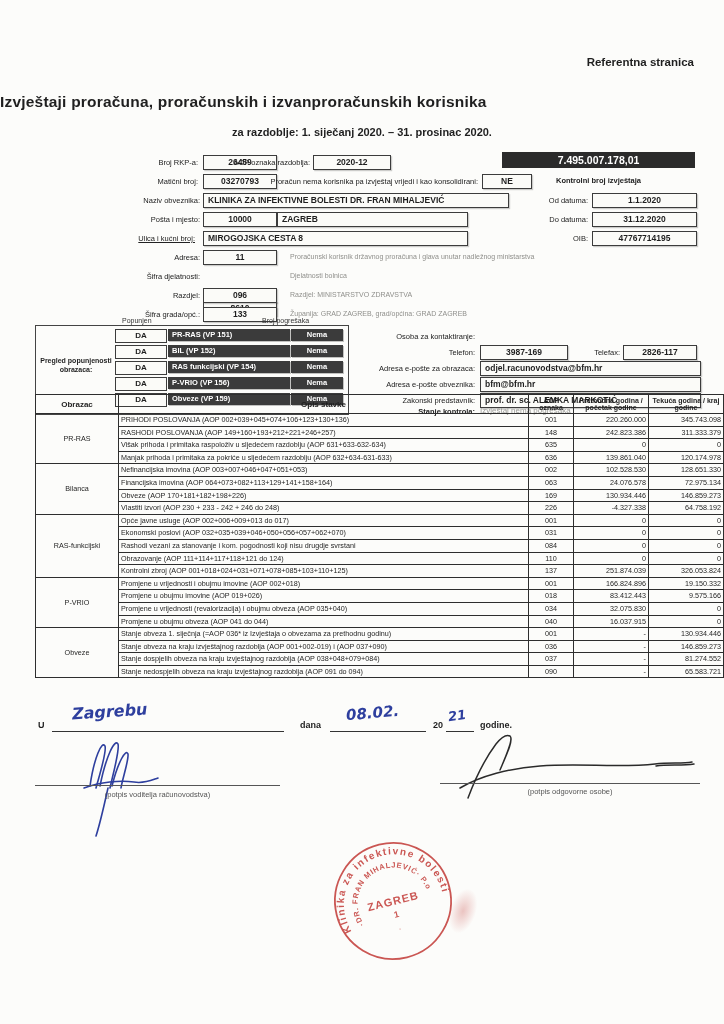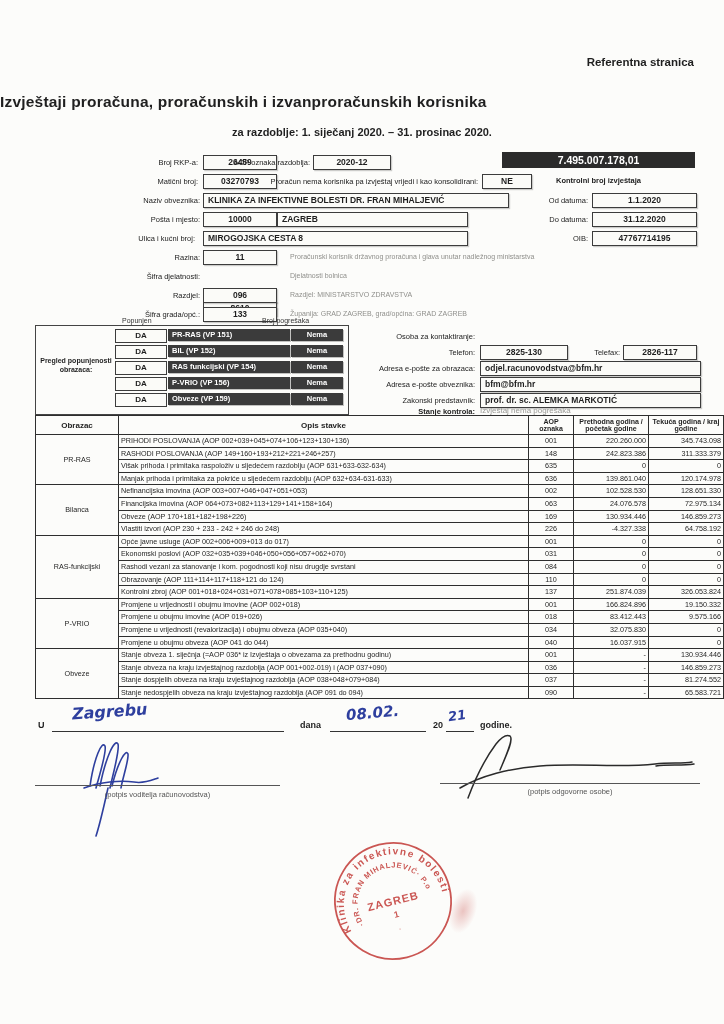--- a/index.html
+++ b/index.html
@@ -24,21 +24,21 @@
   .pp-outer{position:absolute;left:35px;top:325px;width:312px;height:88px;border:1px solid #444;}
   .pp-title{position:absolute;left:40px;top:356px;width:72px;font-size:7px;font-weight:bold;text-align:center;line-height:1.35;}
   .pp-colhead{position:absolute;font-size:7px;color:#333;}
   .da{position:absolute;width:50px;height:12px;border:1px solid #3c3c3c;background:#fbfbf8;
       font-size:8px;font-weight:bold;text-align:center;line-height:12px;}
   .dark{position:absolute;height:12px;background:#3b3b3b;color:#fff;font-size:7.5px;
         font-weight:bold;line-height:12px;padding-left:4px;box-shadow:1px 1px 0 rgba(60,60,60,.3);}
   .darkc{text-align:center;padding-left:0;}
   .grayval{position:absolute;font-size:8px;color:#9a9a96;}
   
-  table.rpt{position:absolute;left:35px;top:415px;width:665px;border-collapse:collapse;table-layout:fixed;}
+  table.rpt{position:absolute;left:35px;top:394px;width:665px;border-collapse:collapse;table-layout:fixed;}
   table.rpt th,table.rpt td{border:1px solid #2e2e2e;font-size:7.2px;padding:0 2px;overflow:hidden;white-space:nowrap;}
   table.rpt th{font-weight:bold;font-size:8px;text-align:center;white-space:pre-line;padding:2px;}
   table.rpt td{height:11.6px;line-height:11.6px;}
   td.grp{text-align:center;font-size:7.5px;}
   td.aopc{text-align:center;}
   td.num{text-align:right;padding-right:3px;}
   
   .ft{position:absolute;font-weight:bold;font-size:9px;}
   .uline{position:absolute;border-top:1.2px solid #333;}
   .hw{position:absolute;color:#2e3f9e;font-style:italic;font-weight:bold;
@@ -76,26 +76,26 @@
   <span class="box left" style="left:203px;top:193px;width:300px;">KLINIKA ZA INFEKTIVNE BOLESTI DR. FRAN MIHALJEVIĆ</span>
   <span class="lbl" style="left:520px;top:196px;width:68px;">Od datuma:</span>
   <span class="box" style="left:592px;top:193px;width:103px;">1.1.2020</span>
 
   <span class="lbl" style="left:100px;top:215px;width:100px;">Pošta i mjesto:</span>
   <span class="box" style="left:203px;top:212px;width:72px;">10000</span>
   <span class="box left" style="left:277px;top:212px;width:185px;">ZAGREB</span>
   <span class="lbl" style="left:520px;top:215px;width:68px;">Do datuma:</span>
   <span class="box" style="left:592px;top:212px;width:103px;">31.12.2020</span>
 
-  <span class="lbl" style="left:95px;top:234px;width:100px;">Ulica i kućni broj:</span>
+  <span class="lbl" style="left:95px;top:234px;width:100px;text-decoration:underline;">Ulica i kućni broj:</span>
   <span class="box left" style="left:203px;top:231px;width:259px;">MIROGOJSKA CESTA 8</span>
   <span class="lbl" style="left:520px;top:234px;width:68px;">OIB:</span>
   <span class="box" style="left:592px;top:231px;width:103px;">47767714195</span>
 
-  <span class="lbl" style="left:100px;top:253px;width:100px;">Razina:</span>
+  <span class="lbl" style="left:100px;top:253px;width:100px;">Adresa:</span>
   <span class="box" style="left:203px;top:250px;width:72px;">11</span>
   <span class="graynote" style="left:290px;top:253px;">Proračunski korisnik državnog proračuna i glava unutar nadležnog ministarstva</span>
 
   <span class="lbl" style="left:100px;top:272px;width:100px;">Šifra djelatnosti:</span>
   <span class="box" style="left:203px;top:269px;width:72px;margin-top:32px;">8610</span>
   <span class="graynote" style="left:290px;top:272px;">Djelatnosti bolnica</span>
 
   <span class="lbl" style="left:100px;top:291px;width:100px;">Razdjel:</span>
   <span class="box" style="left:203px;top:288px;width:72px;">096</span>
   <span class="graynote" style="left:290px;top:291px;">Razdjel: MINISTARSTVO ZDRAVSTVA</span>
@@ -125,21 +125,21 @@
   <span class="dark" style="left:168px;top:377px;width:118px;">P-VRIO (VP 156)</span>
   <span class="dark darkc" style="left:291px;top:377px;width:52px;">Nema</span>
 
   <span class="da" style="left:115px;top:393px;">DA</span>
   <span class="dark" style="left:168px;top:393px;width:118px;">Obveze (VP 159)</span>
   <span class="dark darkc" style="left:291px;top:393px;width:52px;">Nema</span>
 
   <span class="lbl" style="left:360px;top:332px;width:115px;">Osoba za kontaktiranje:</span>
 
   <span class="lbl" style="left:360px;top:348px;width:115px;">Telefon:</span>
-  <span class="box" style="left:480px;top:345px;width:86px;">2825-130</span>
+  <span class="box" style="left:480px;top:345px;width:86px;">3987-169</span>
   <span class="lbl" style="left:572px;top:348px;width:48px;">Telefax:</span>
   <span class="box" style="left:623px;top:345px;width:72px;">2826-117</span>
 
   <span class="lbl" style="left:352px;top:364px;width:123px;">Adresa e-pošte za obrazaca:</span>
   <span class="box left" style="left:480px;top:361px;width:215px;">odjel.racunovodstva@bfm.hr</span>
 
   <span class="lbl" style="left:352px;top:380px;width:123px;">Adresa e-pošte obveznika:</span>
   <span class="box left" style="left:480px;top:377px;width:215px;">bfm@bfm.hr</span>
 
   <span class="lbl" style="left:360px;top:396px;width:115px;">Zakonski predstavnik:</span>

